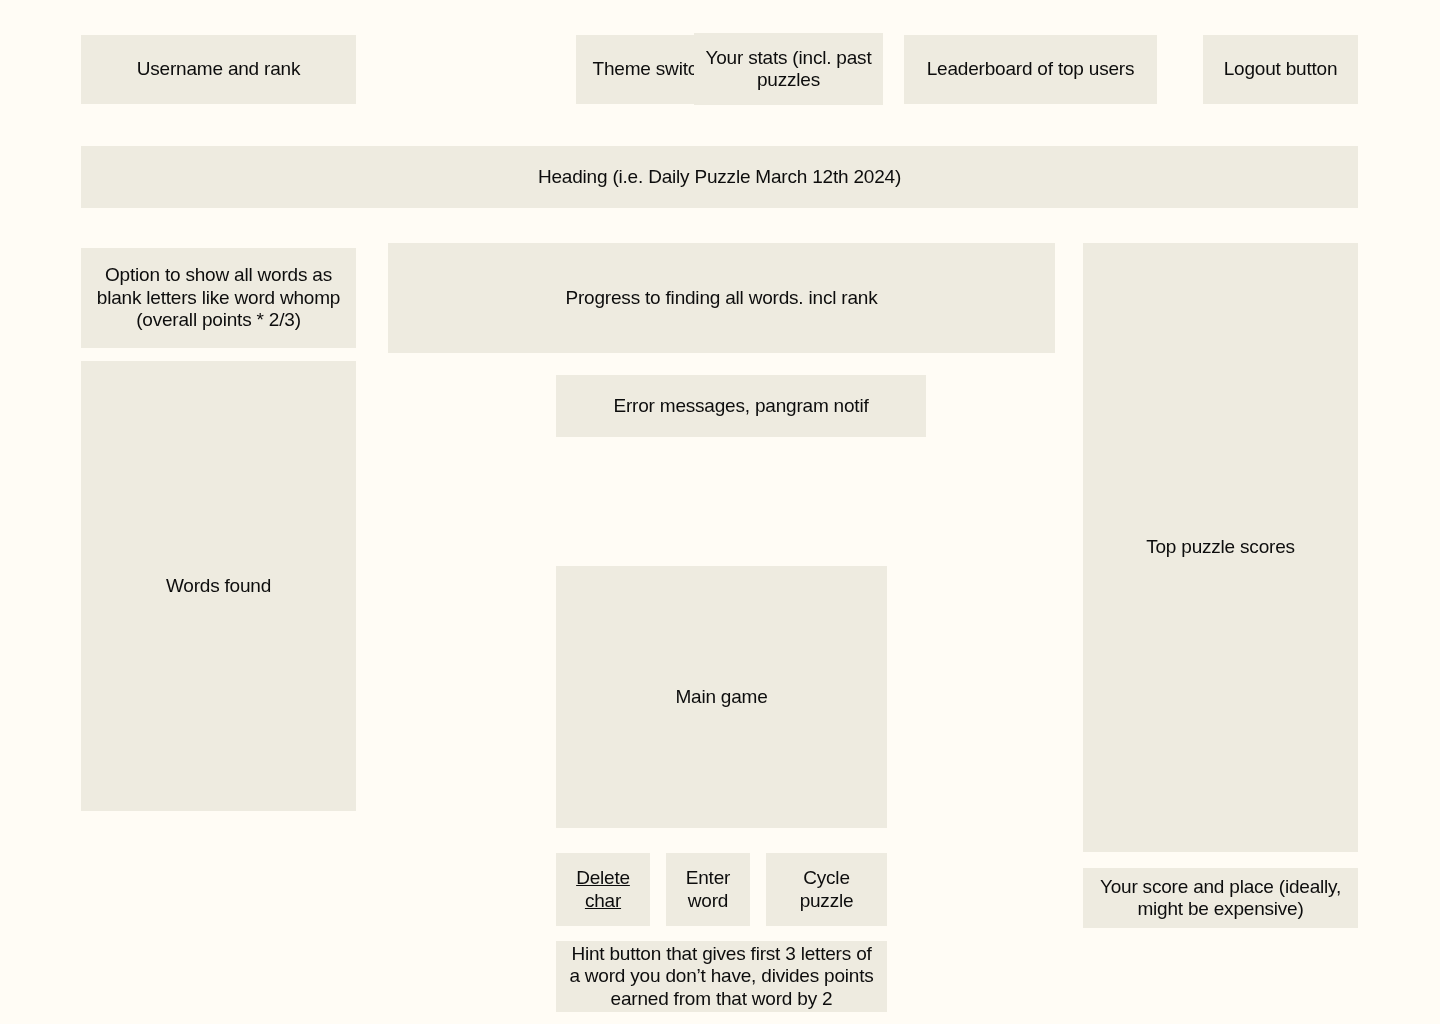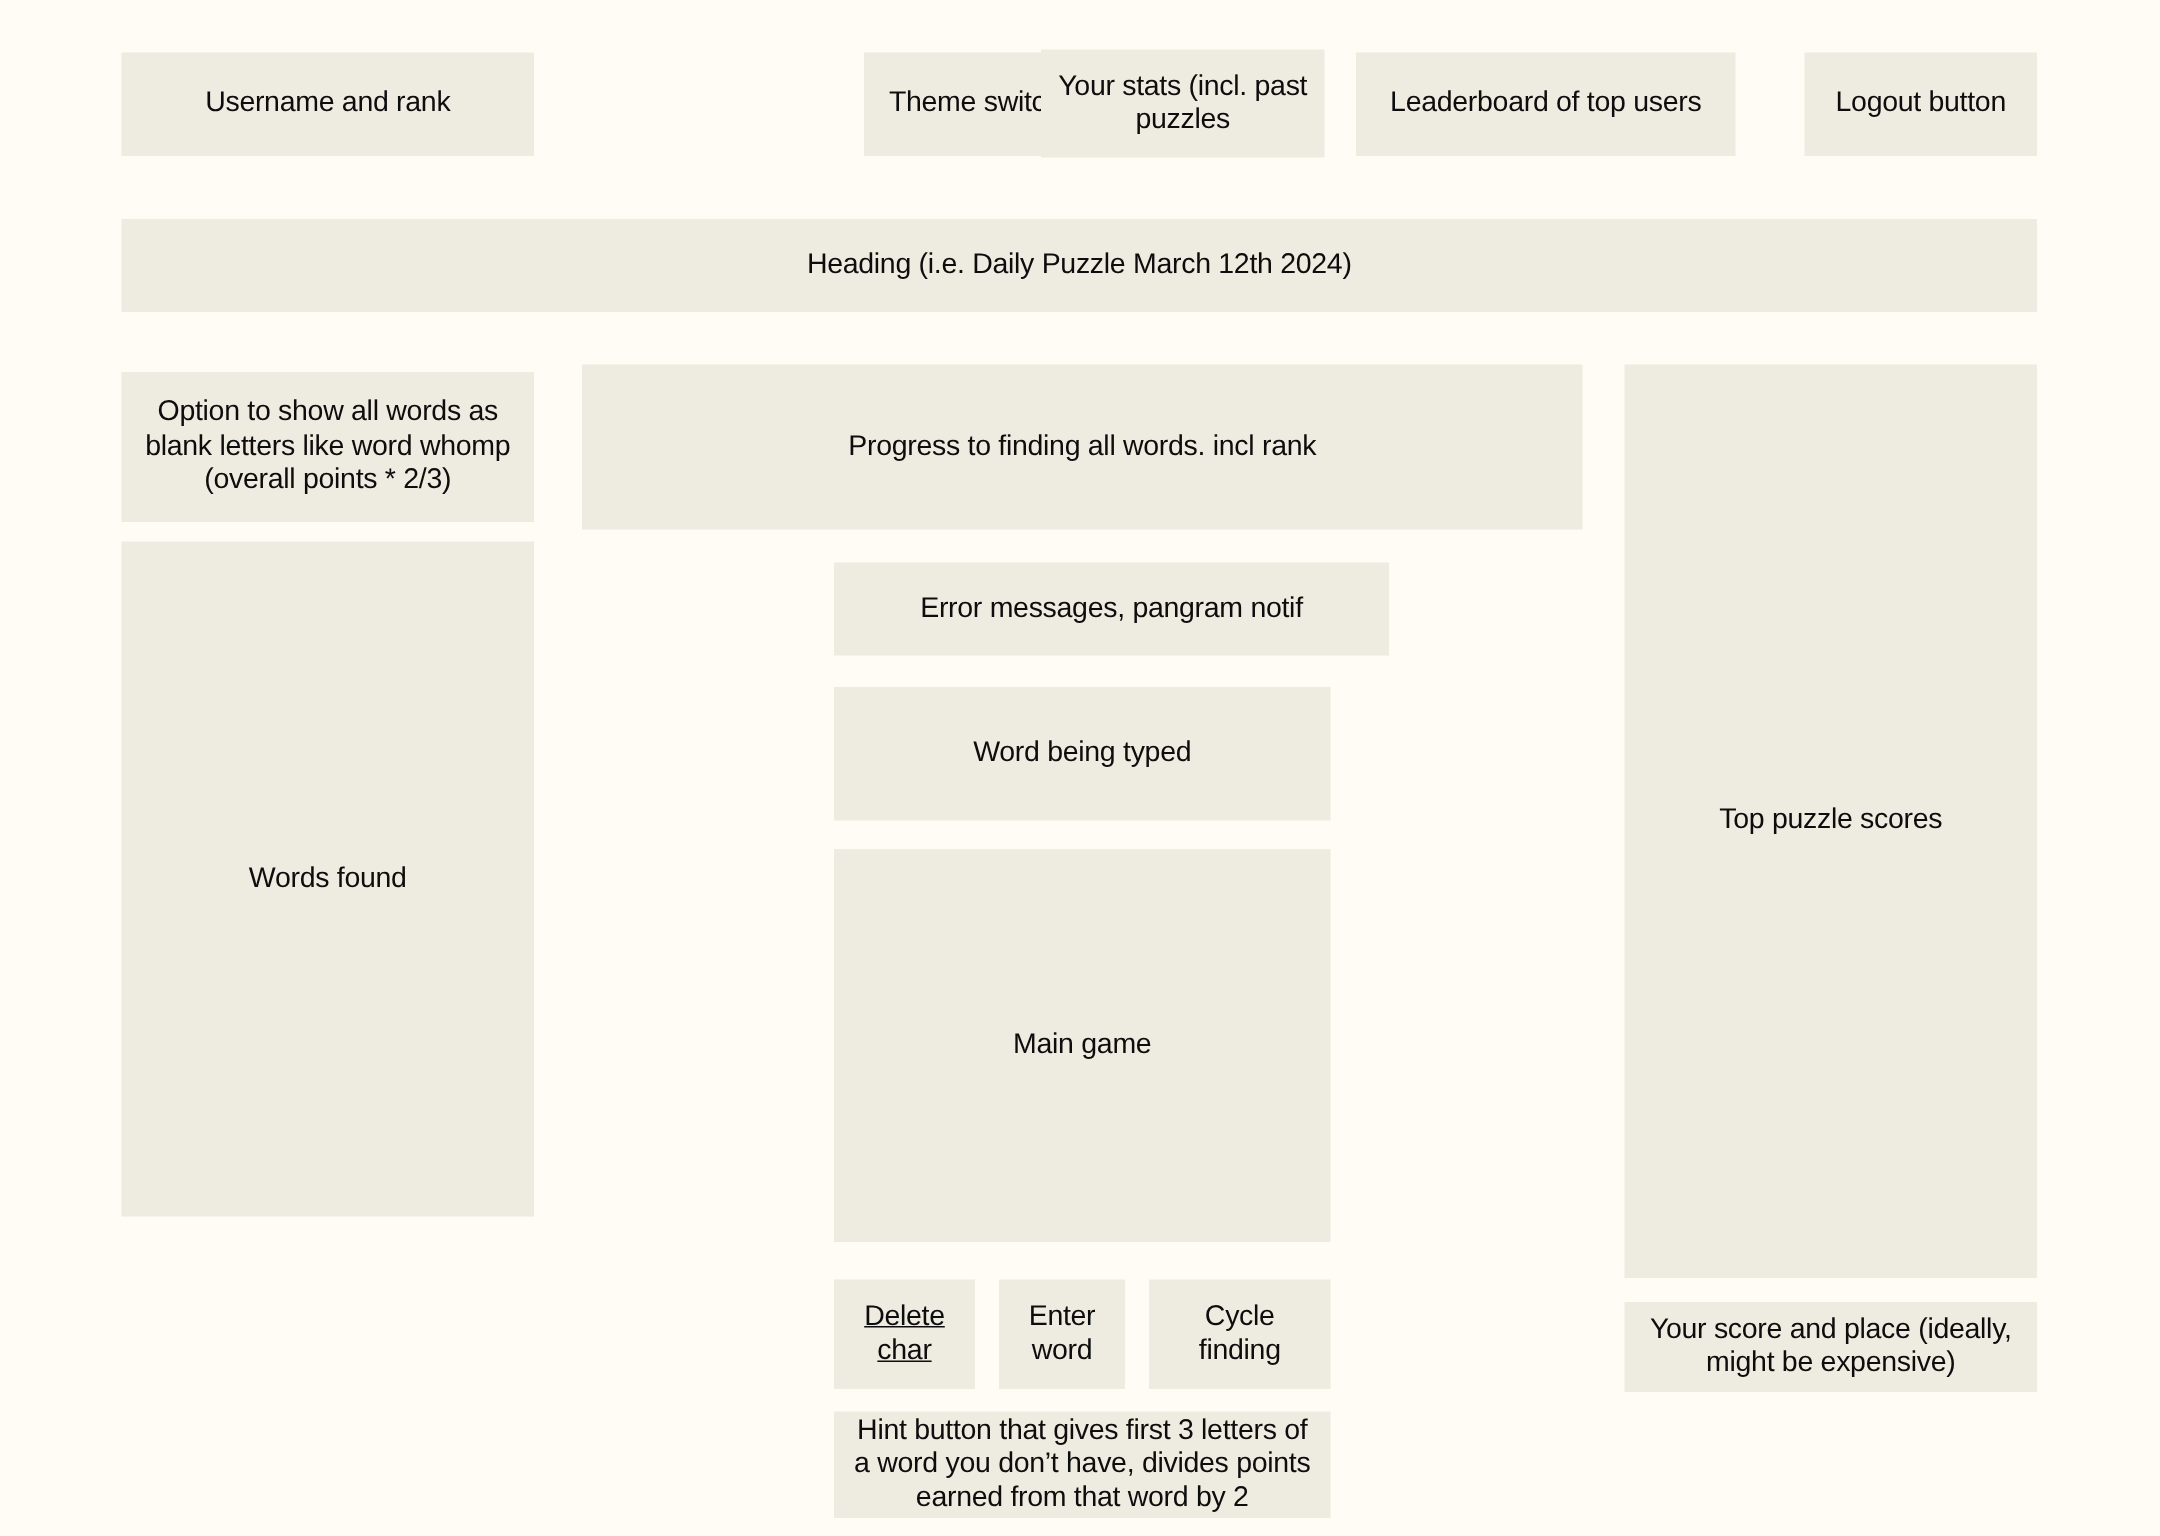--- a/index.html
+++ b/index.html
@@ -99,34 +99,31 @@
   <div class="box" id="words-found">
     <span>Words found</span>
   </div>
 
   <div class="box" id="progress">
     <span>Progress to finding all words. incl rank</span>
   </div>
   <div class="box" id="error-messages">
     <span>Error messages, pangram notif</span>
   </div>
-  <div class="box" id="word-typed">
-    <span>Word being typed</span>
-  </div>
   <div class="box" id="main-game">
     <span>Main game</span>
   </div>
   <div class="box" id="delete-char">
     <span>Delete char</span>
   </div>
   <div class="box" id="enter-word">
     <span>Enter word</span>
   </div>
   <div class="box" id="cycle-letters">
-    <span>Cycle finding</span>
+    <span>Cycle puzzle</span>
   </div>
   <div class="box" id="hint-button">
     <span>Hint button that gives first 3 letters of a word you don’t have, divides points earned from that word by 2</span>
   </div>
 
   <div class="box" id="top-scores">
     <span>Top puzzle scores</span>
   </div>
   <div class="box" id="your-score">
     <span>Your score and place (ideally, might be expensive)</span>

